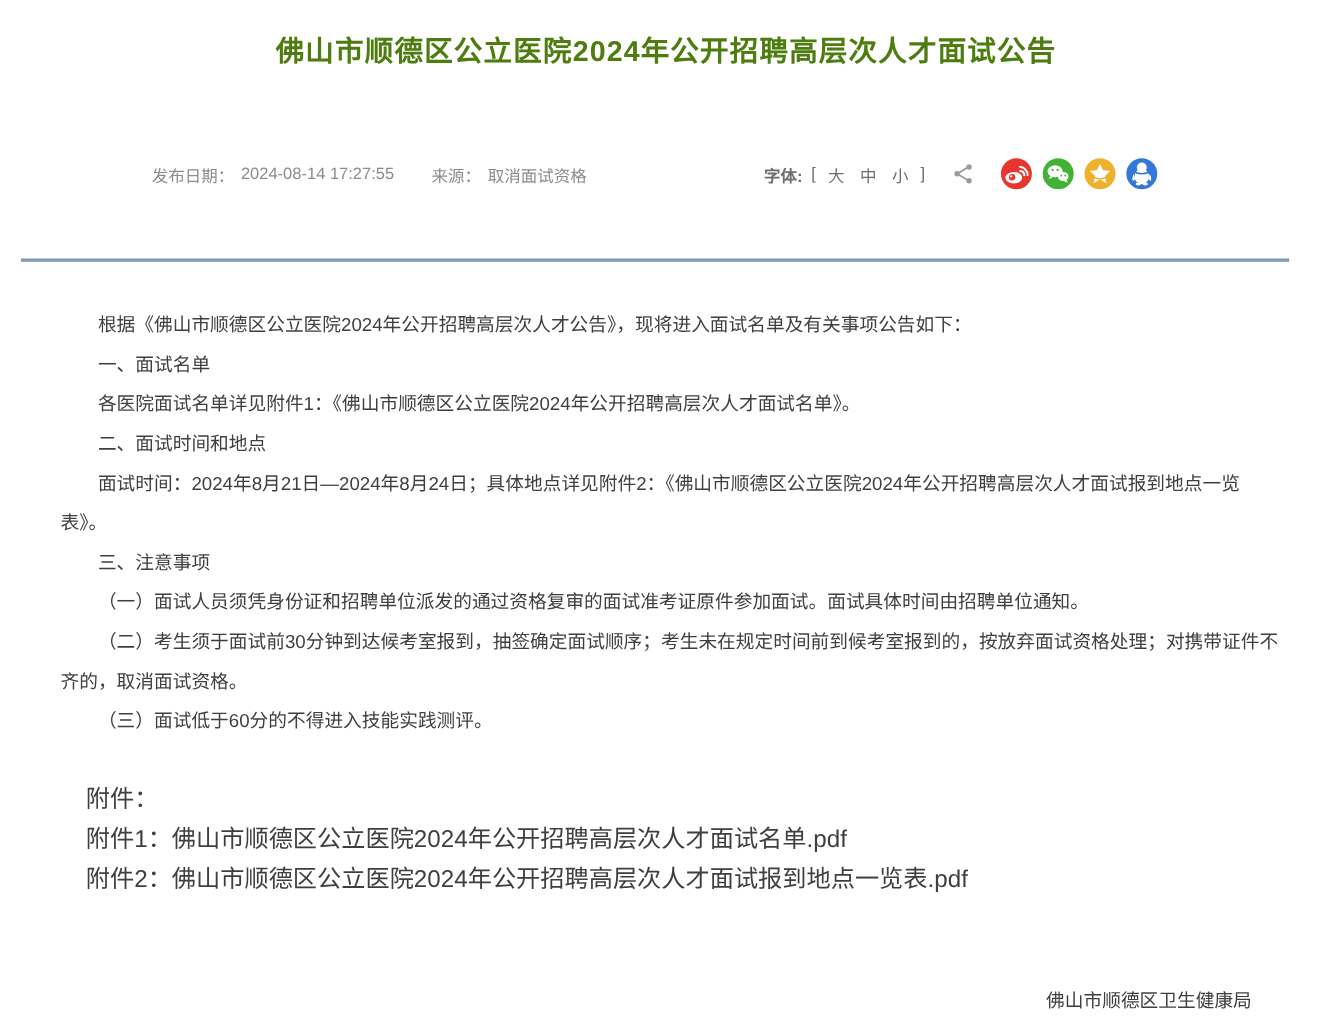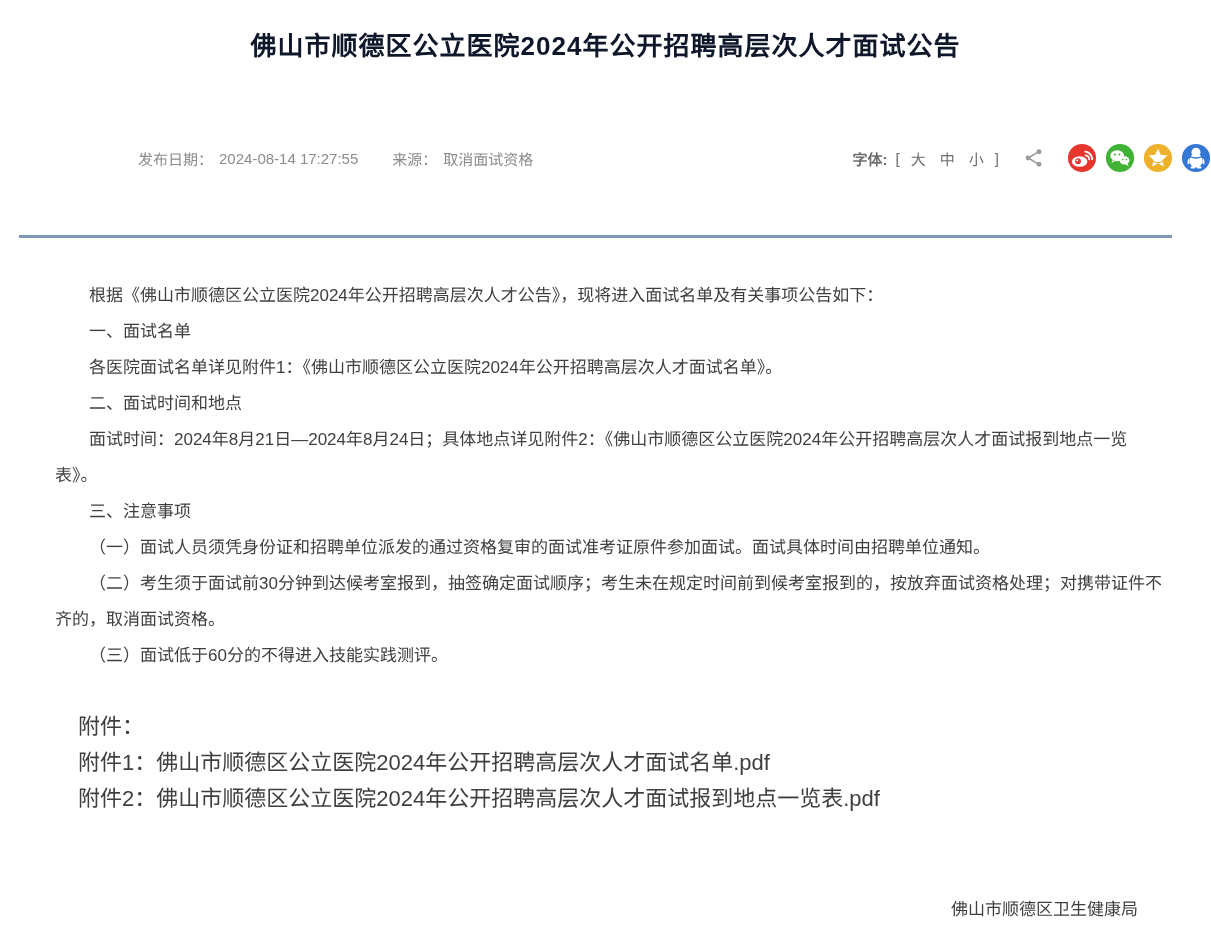--- a/index.html
+++ b/index.html
@@ -12,32 +12,33 @@
   }
   .page { position: relative; width: 1211px; height: 933px; background: #fff; }
 
   
   .page-title {
     padding-top: 12px;
     text-align: center;
     font-size: 26px;
     line-height: 34px;
     font-weight: bold;
-    color: #0f172a;
+    color: #4d7c0f;
     letter-spacing: 1px;
   }
 
   
   .meta-row {
     margin-top: 76px;
     height: 38px;
     display: flex;
     align-items: center;
     justify-content: space-between;
     padding-left: 138px;
+    padding-right: 158px;
   }
   .meta-left {
     font-size: 15px;
     color: #8c8c8c;
     display: flex;
     align-items: center;
     white-space: nowrap;
   }
   .meta-left .meta-value { margin-left: 6px; }
   .meta-left .meta-gap { width: 34px; display: inline-block; }

